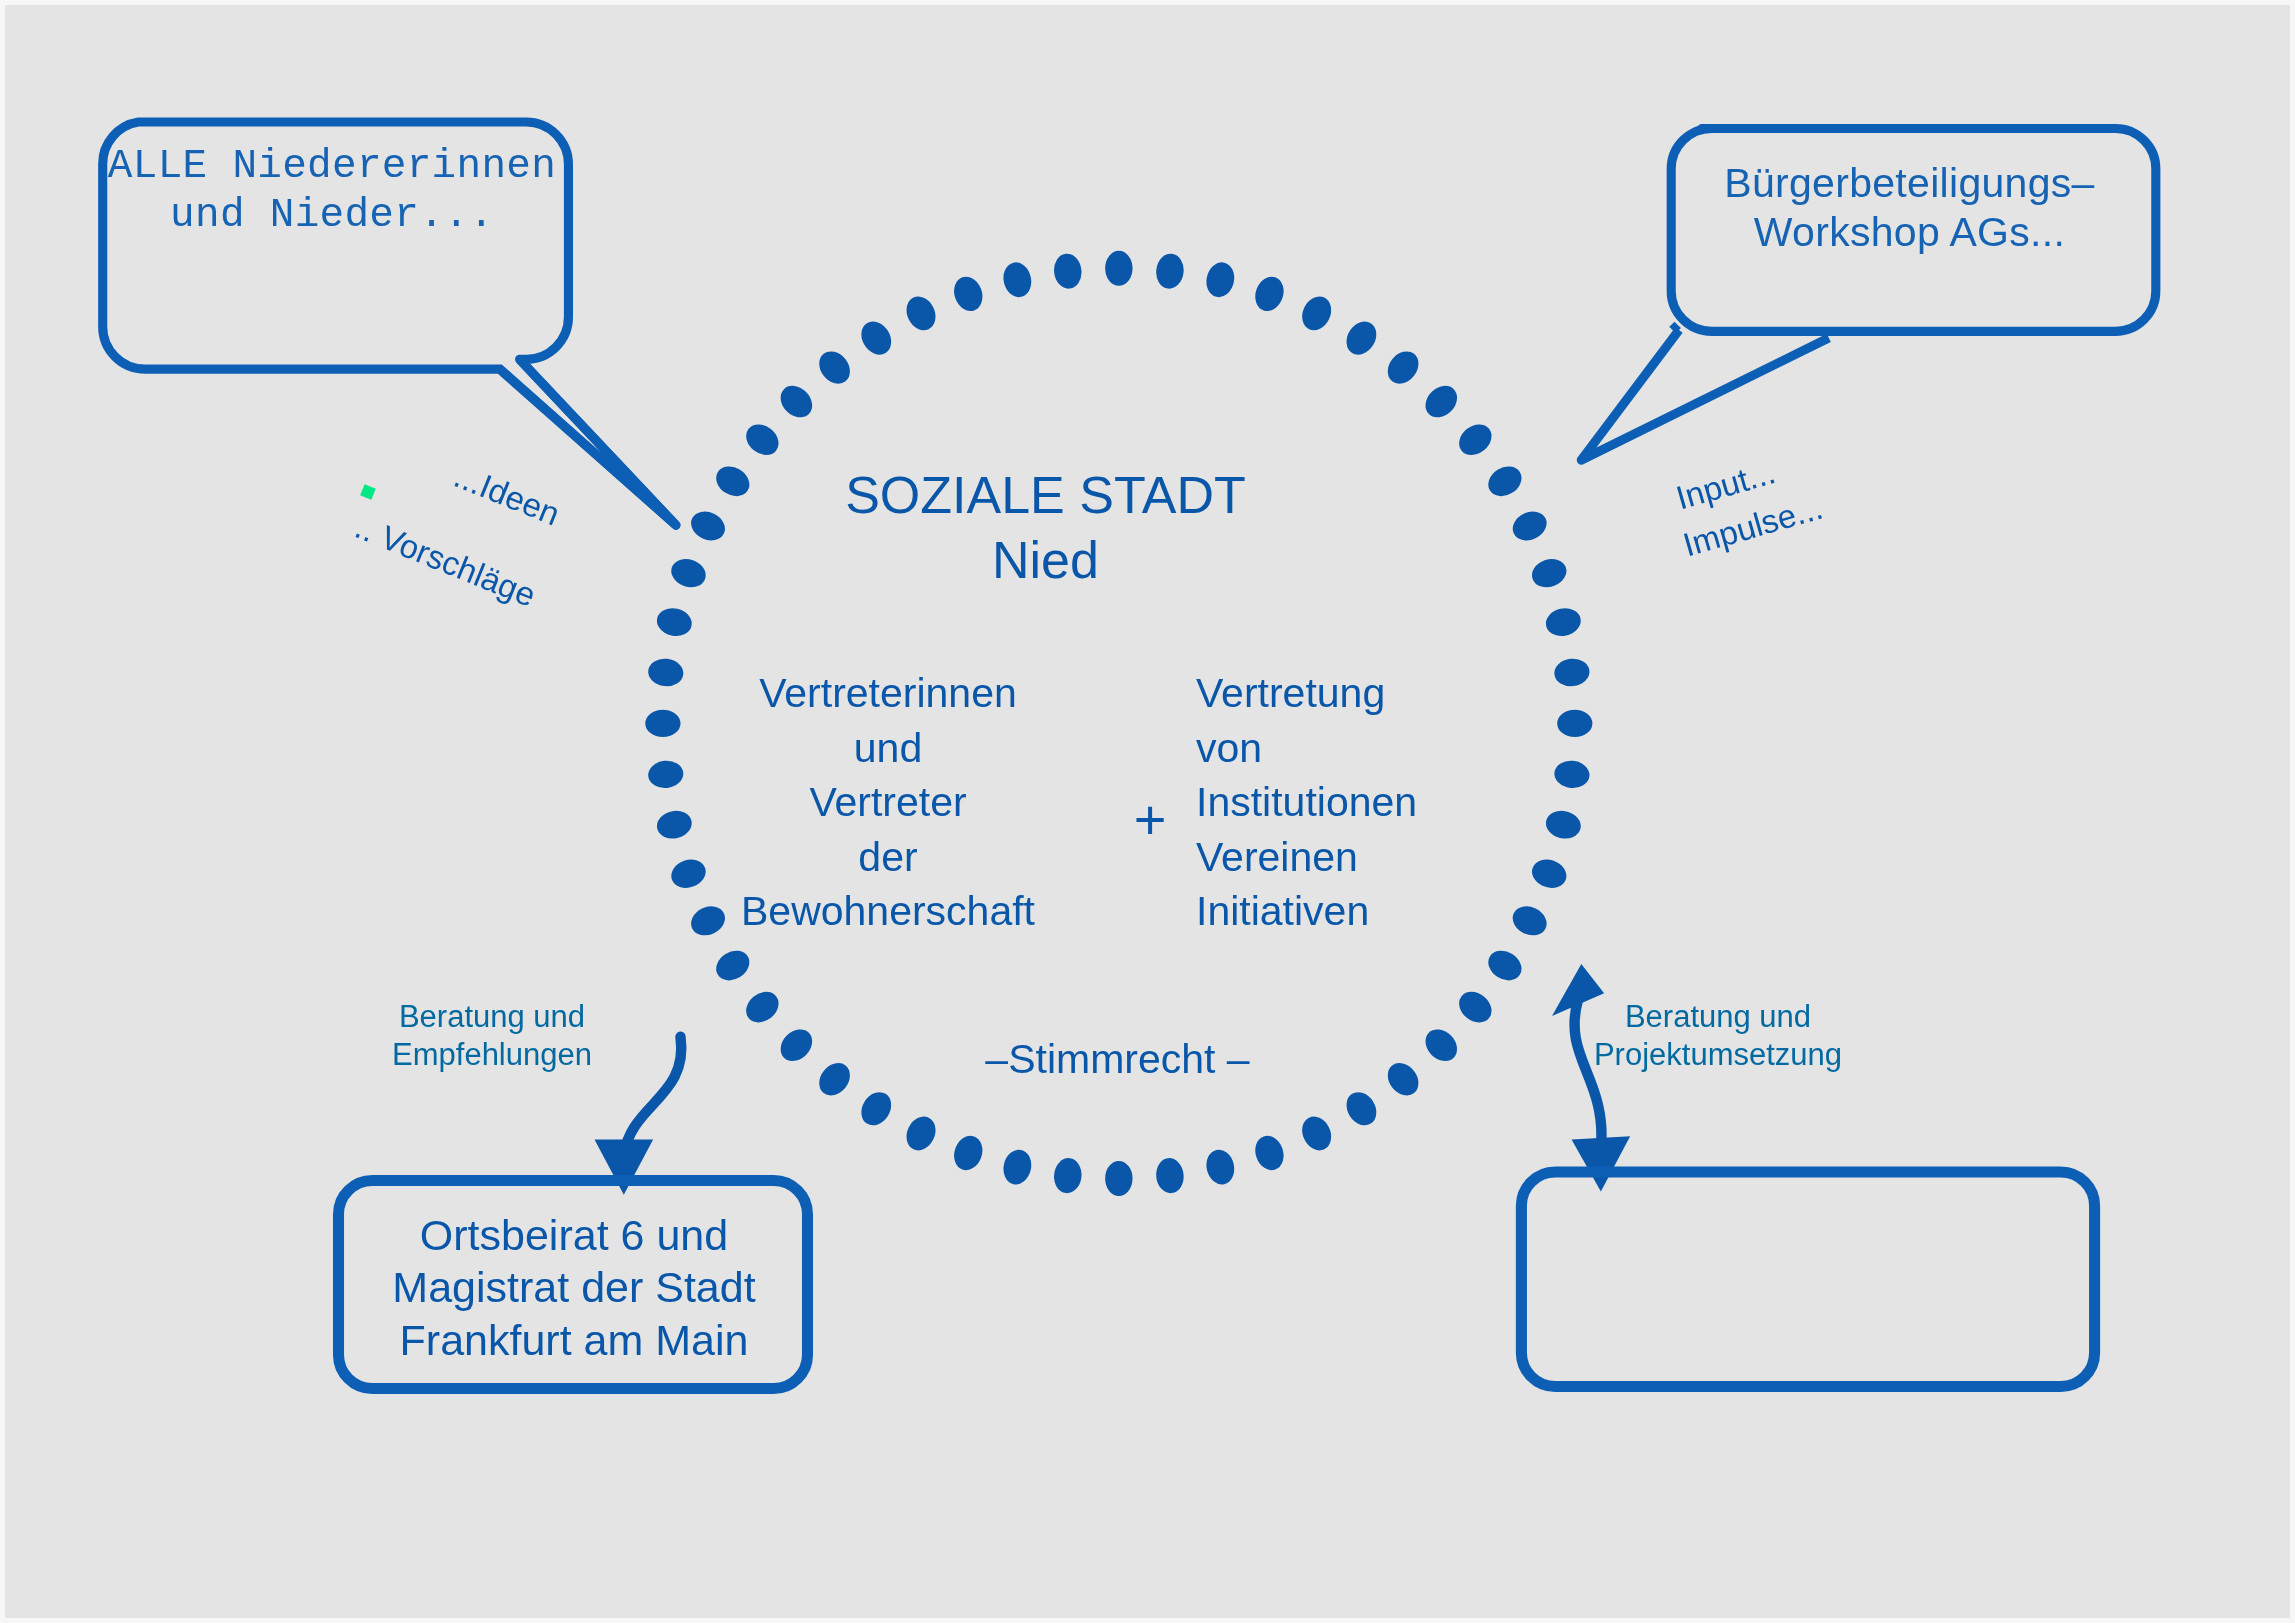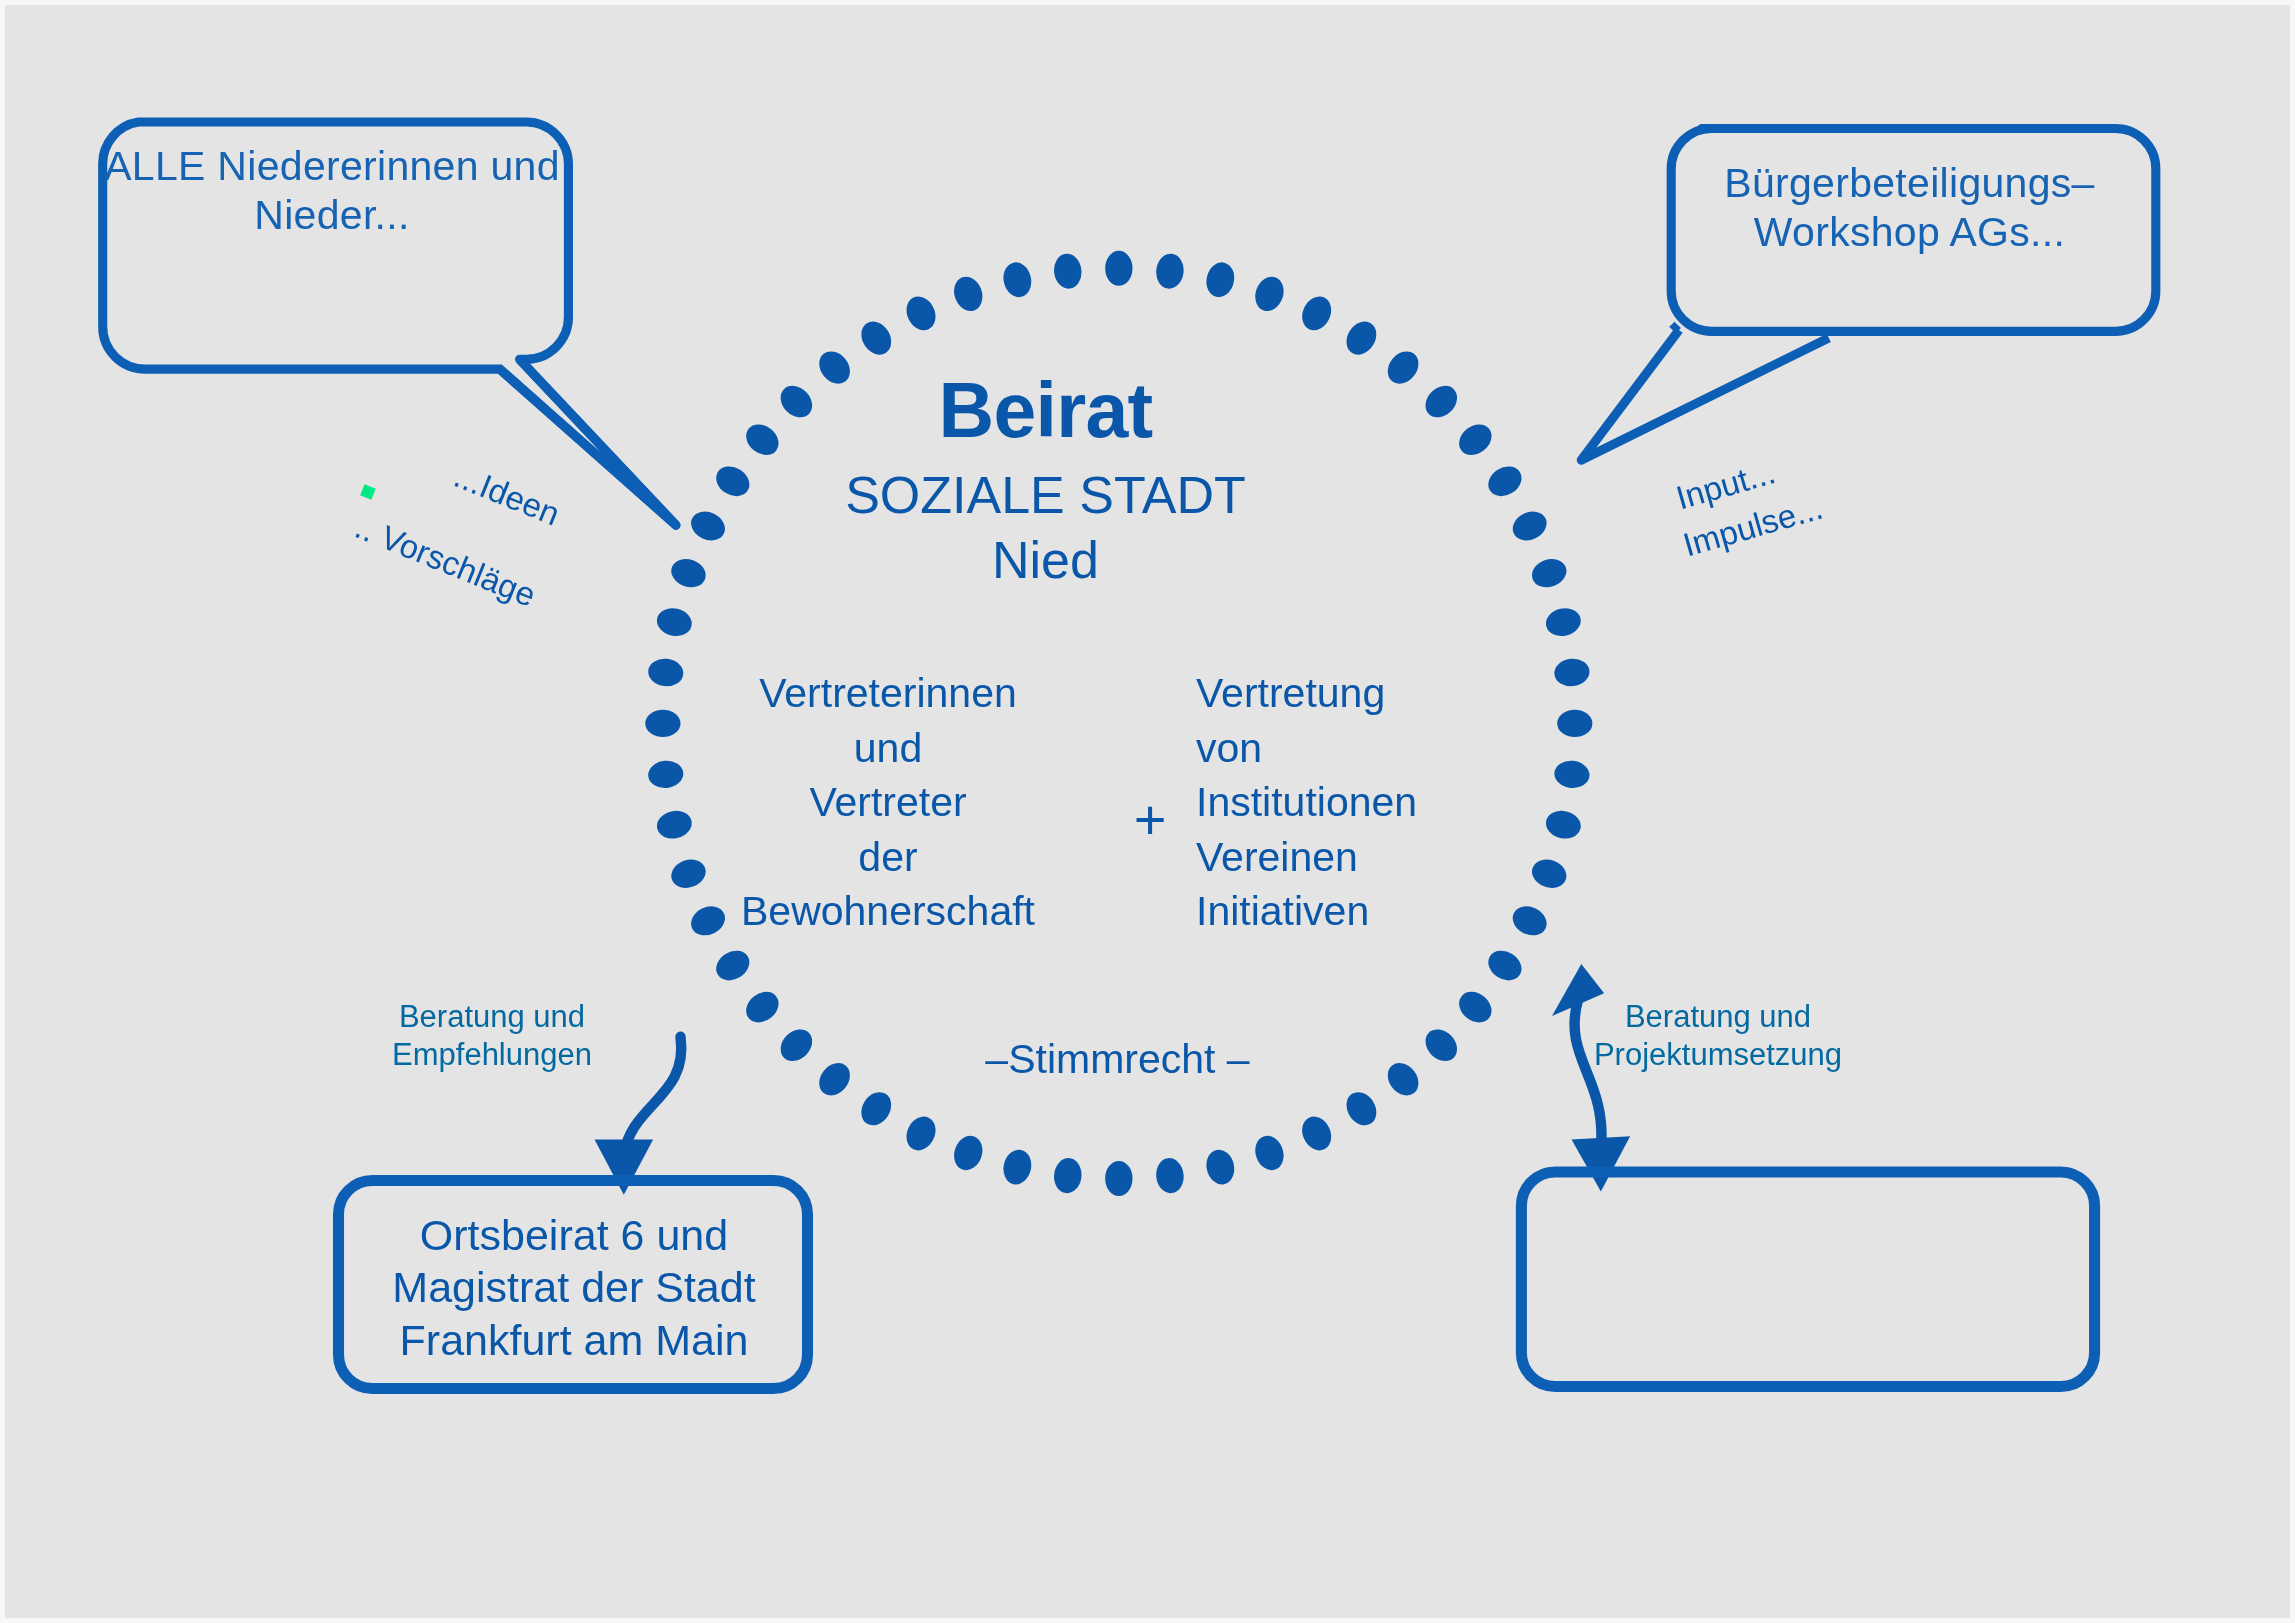--- a/index.html
+++ b/index.html
@@ -37,21 +37,21 @@
   
   .bubble-text {
     position: absolute;
     text-align: center;
     line-height: 1.2;
     color: #1763b3;
     font-size: 41px;
     letter-spacing: 0.3px;
   }
 
-  #bubble-tl-text { left: 98px; top: 137px; width: 458px; }
+  #bubble-tl-text { left: 98px; top: 137px; width: 458px; font-family: Liberation Mono, monospace; }
   #bubble-tr-text { left: 1672px; top: 154px; width: 465px; }
 
   
   #centre-title {
     left: 779px; top: 360px; width: 523px;
     font-size: 77px; font-weight: 700; letter-spacing: -0.7px;
   }
   #centre-sub {
     left: 779px; top: 458px; width: 523px;
     font-size: 52px; font-weight: 400; line-height: 1.25;
@@ -230,21 +230,20 @@
   </svg>
 
   <div class="bubble-text" id="bubble-tl-text">ALLE
 Niedererinnen und
 Nieder...</div>
 
   <div class="bubble-text" id="bubble-tr-text">Bürgerbeteiligungs–
 Workshop
 AGs...</div>
 
-  <div class="tblock" id="centre-title">Beirat</div>
 
   <div class="tblock" id="centre-sub">SOZIALE STADT
 Nied</div>
 
   <div id="col-left" class="tblock">Vertreterinnen
 und
 Vertreter
 der
 Bewohnerschaft</div>
 

